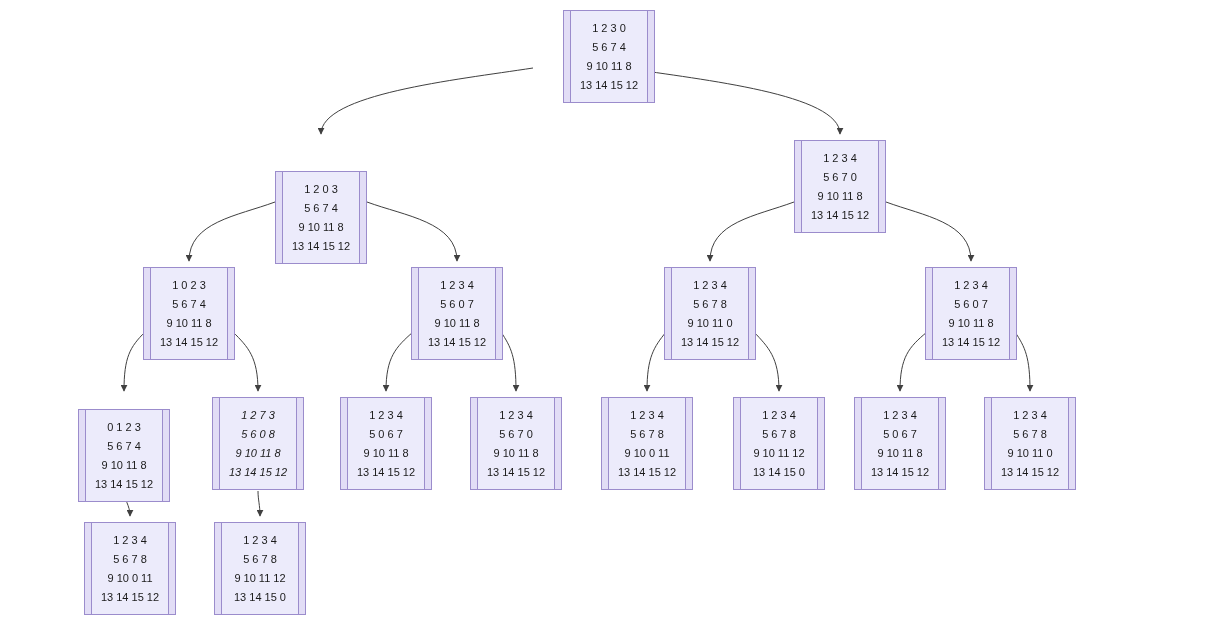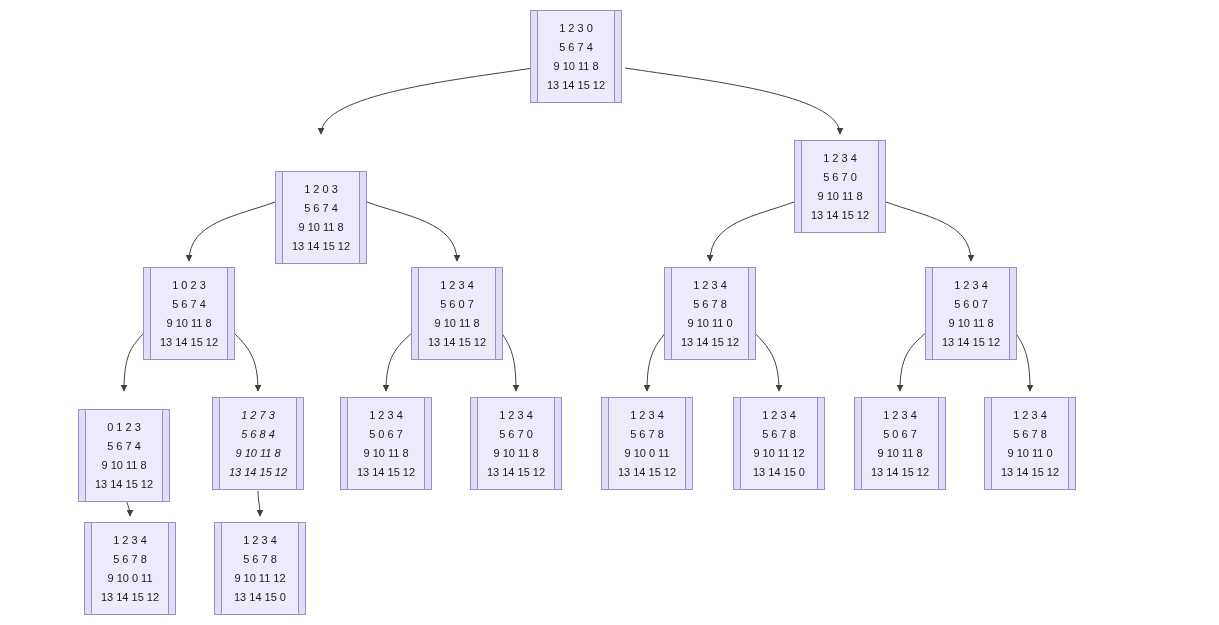--- a/index.html
+++ b/index.html
@@ -82,21 +82,21 @@
     <path class="edge" marker-end="url(#arrow)" d="M413,332 C396,347 386,357 386,391"></path>
     <path class="edge" marker-end="url(#arrow)" d="M501,332 C511,347 516,357 516,391"></path>
     <path class="edge" marker-end="url(#arrow)" d="M666,332 C654,347 647,357 647,391"></path>
     <path class="edge" marker-end="url(#arrow)" d="M754,332 C768,347 779,357 779,391"></path>
     <path class="edge" marker-end="url(#arrow)" d="M927,332 C909,347 900,357 900,391"></path>
     <path class="edge" marker-end="url(#arrow)" d="M1015,332 C1025,347 1030,357 1030,391"></path>
     <path class="edge" marker-end="url(#arrow)" d="M124,491 C124,500 130,505 130,516"></path>
     <path class="edge" marker-end="url(#arrow)" d="M258,491 C258,500 260,505 260,516"></path>
   </svg>
 
-  <div class="node" style="left:530px; top:10px;">
+  <div class="node" style="left:563px; top:10px;">
     <div class="row">1 2 3 0</div>
     <div class="row">5 6 7 4</div>
     <div class="row">9 10 11 8</div>
     <div class="row">13 14 15 12</div>
   </div>
 
   <div class="node" style="left:275px; top:140px;margin-top:31px;">
     <div class="row">1 2 0 3</div>
     <div class="row">5 6 7 4</div>
     <div class="row">9 10 11 8</div>
@@ -135,21 +135,21 @@
   </div>
 
   <div class="node" style="left:78px; top:409px;">
     <div class="row">0 1 2 3</div>
     <div class="row">5 6 7 4</div>
     <div class="row">9 10 11 8</div>
     <div class="row">13 14 15 12</div>
   </div>
   <div class="node" style="left:212px; top:397px;font-style:italic;">
     <div class="row">1 2 7 3</div>
-    <div class="row">5 6 8 4</div>
+    <div class="row">5 6 0 8</div>
     <div class="row">9 10 11 8</div>
     <div class="row">13 14 15 12</div>
   </div>
   <div class="node" style="left:340px; top:397px;">
     <div class="row">1 2 3 4</div>
     <div class="row">5 0 6 7</div>
     <div class="row">9 10 11 8</div>
     <div class="row">13 14 15 12</div>
   </div>
   <div class="node" style="left:470px; top:397px;">

